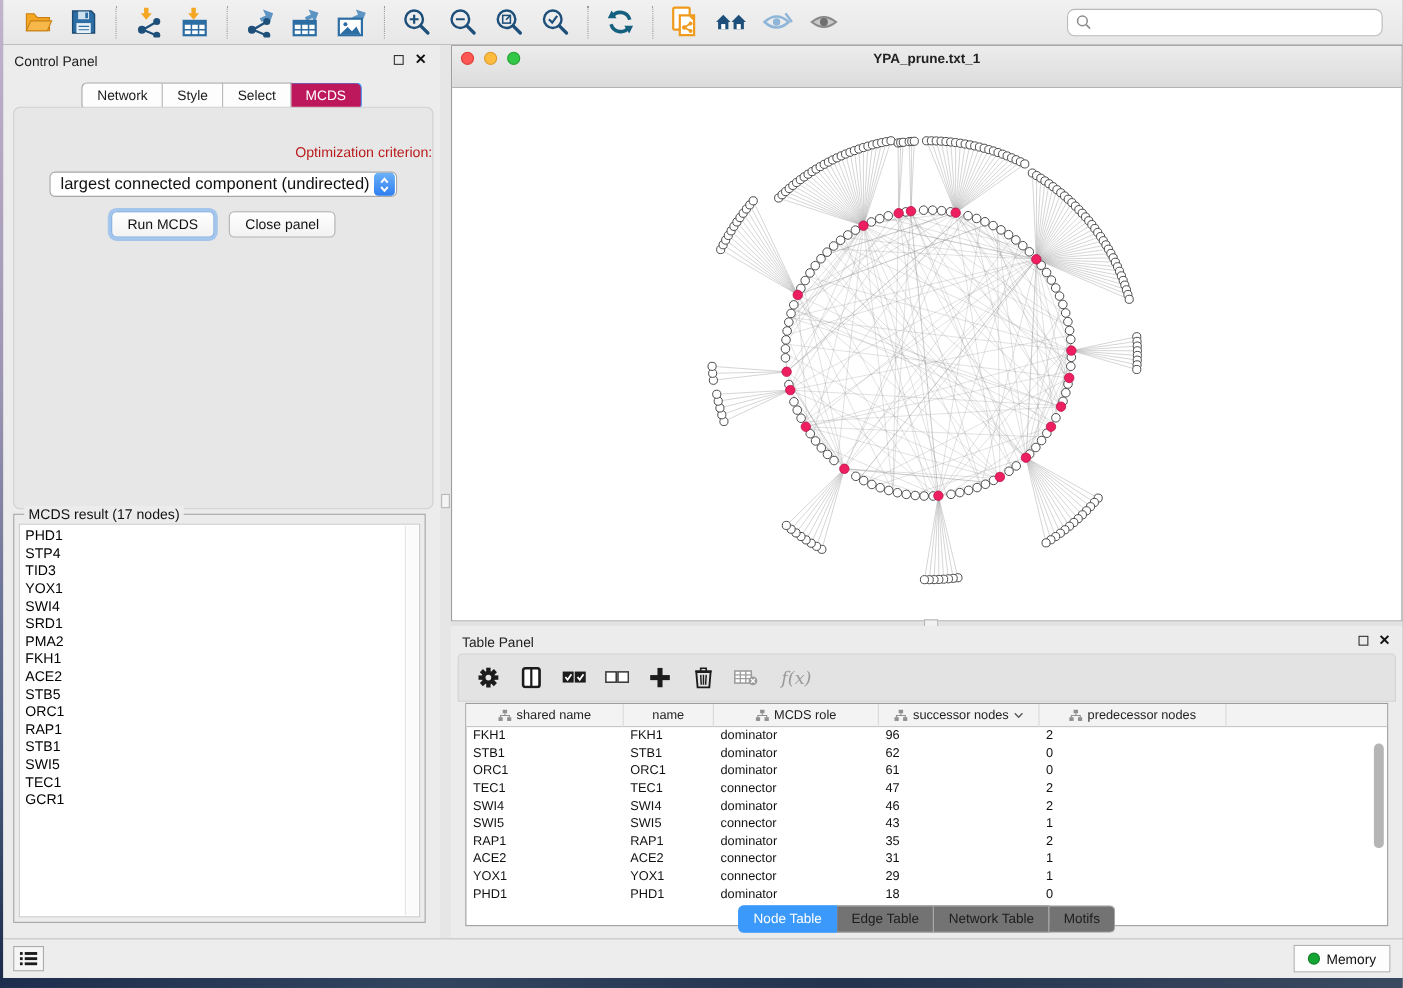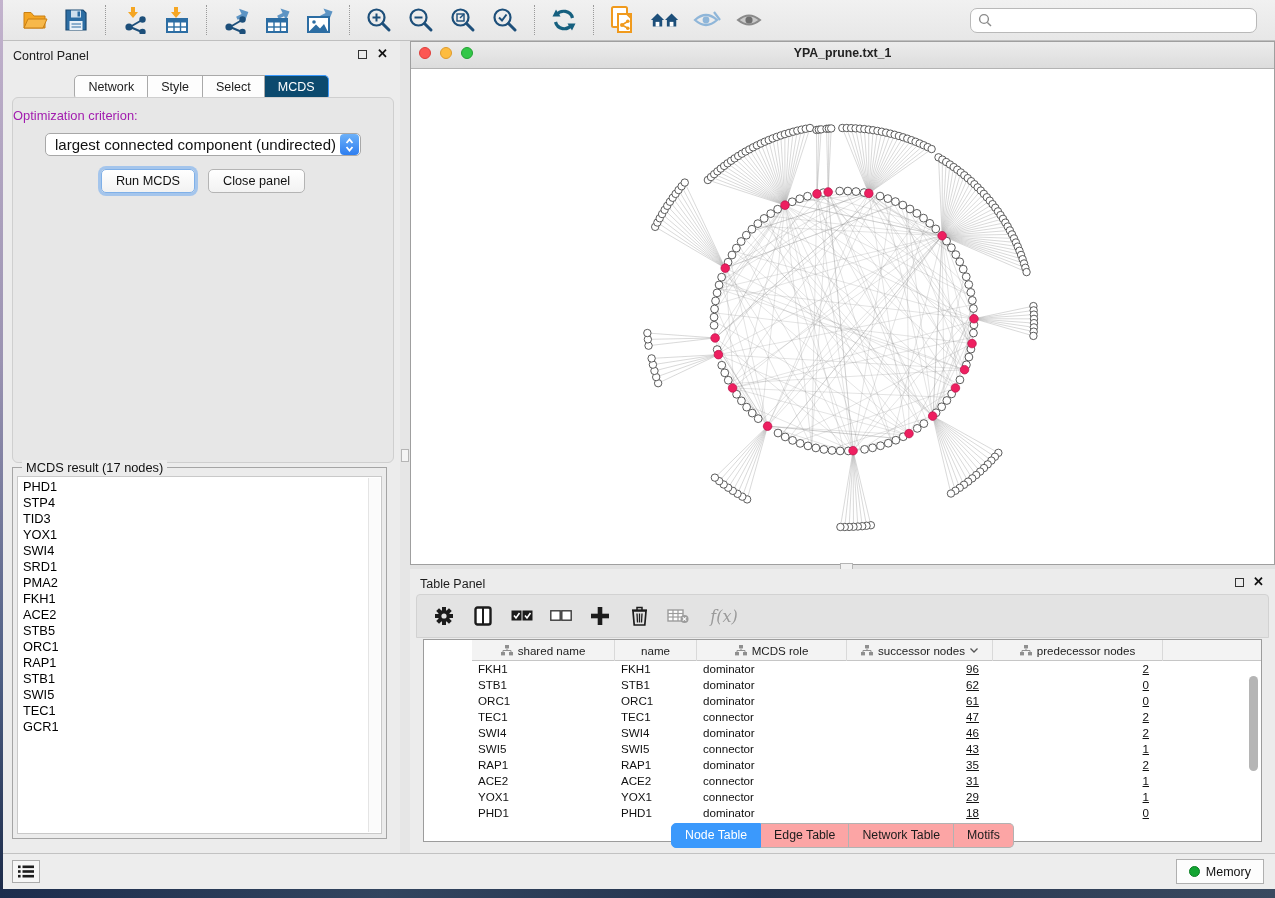--- a/index.html
+++ b/index.html
@@ -24,24 +24,24 @@
   .control-panel { position:absolute; left:0; top:41px; width:397px; bottom:36px; background:#ececec; }
   .panel-head { position:absolute; top:0; left:0; right:0; height:26px; }
   .panel-title { position:absolute; left:10px; top:8px; font-size:12.5px; color:#1c1c1c; }
   .win-float { position:absolute; top:9px; width:9px; height:9px; border:1.5px solid #333; }
   .win-close { position:absolute; top:5px; font-size:13px; font-weight:bold; color:#111; line-height:16px; }
   .cp-float { right:33px; } .cp-close { right:12px; }
   .cp-tabs { position:absolute; top:34px; left:0; right:0; display:flex; justify-content:center; }
   .cp-tab { font-size:12.5px; padding:4px 13px 5px; background:#fdfdfd; border:1px solid #a9a9a9; border-left:none; color:#1c1c1c; }
   .cp-tab:first-child { border-left:1px solid #a9a9a9; border-radius:5px 0 0 5px; }
   .cp-tab:last-child { border-radius:0 5px 5px 0; }
-  .cp-tab.sel { background:#0c4a6e; border-color:#3b99fc; color:#fff; }
+  .cp-tab.sel { background:#be185d; border-color:#3b99fc; color:#fff; }
   .cp-card { position:absolute; left:9px; right:6px; top:56px; height:366px; background:#e7e7e7;
     border:1px solid #cfcfcf; border-radius:6px; }
-  .opt-label { margin-top:10px; text-align:left; font-size:12.9px; color:#a21caf; }
+  .opt-label { margin-top:33px; text-align:right; font-size:12.9px; color:#b91c1c; }
   .dropdown { margin:10px auto 0; width:316px; height:23px; background:#fff; border:1px solid #a8a8a8; border-radius:5px;
     display:flex; align-items:center; position:relative; }
   .dropdown .val { flex:1; font-size:15px; padding-left:9px; color:#111; white-space:nowrap; }
   .dd-stepper { width:19px; height:21px; border-radius:4px; margin-right:1px;
     background:linear-gradient(#6cb1f9,#2e7ef0); display:flex; align-items:center; justify-content:center; }
   .btn-row { margin-top:13px; display:flex; justify-content:center; gap:13px; }
   .push-btn { height:24px; background:linear-gradient(#ffffff,#f2f2f2); border:1px solid #b4b4b4; border-radius:5px;
     font-size:12.7px; padding:0 14px; color:#111; font-family:inherit; }
   .push-btn.focus { box-shadow:0 0 0 3px rgba(110,170,240,.55); border-color:#7fb0e8; }
 
@@ -53,49 +53,49 @@
 
   
   .vsplit { position:absolute; left:397px; top:41px; width:10px; bottom:36px; background:#e6e6e6; }
   .vsplit .handle { position:absolute; left:1px; top:408px; width:8px; height:13px; background:#f4f4f4; border:1px solid #b5b5b5; }
   .hsplit { position:absolute; left:0; top:524px; right:0; height:4px; background:#e2e2e2; }
   .hsplit .handle { position:absolute; left:430px; top:-2px; width:13px; height:8px; background:#f1f1f1; border:1px solid #b5b5b5; }
 
   
   .right-region { position:absolute; left:407px; top:41px; right:0; bottom:36px; }
   .net-window { position:absolute; left:0; top:0; right:0; height:524px; border:1px solid #9f9f9f; background:#fff; }
-  .net-titlebar { position:absolute; left:0; top:0; right:0; height:27px;
+  .net-titlebar { position:absolute; left:0; top:0; right:0; height:38px;
     background:linear-gradient(#ececec,#dcdcdc); border-bottom:1px solid #b3b3b3; }
   .tl { position:absolute; top:5px; width:12px; height:12px; border-radius:50%; }
   .tl.red { left:8px; background:#fc5753; border:.5px solid #df3e3a; }
   .tl.yellow { left:29px; background:#fdbc40; border:.5px solid #de9b2d; }
   .tl.green { left:50px; background:#33c748; border:.5px solid #23a233; }
   .net-title { position:absolute; left:0; right:0; top:4px; text-align:center; font-size:12.3px; font-weight:600; color:#222; }
   .net-canvas { position:absolute; left:0; top:23px; }
 
   
   .table-panel { position:absolute; left:0; top:528px; right:0; bottom:0; background:#ececec; }
   .tp-float { right:31px; } .tp-close { right:11px; }
   .tp-toolbar { position:absolute; left:6px; right:6px; top:25px; height:44px; background:#e3e3e3;
     border:1px solid #d2d2d2; border-radius:4px 4px 0 0; display:flex; align-items:center; padding:0 14px; }
   .tp-btn { width:26px; height:26px; margin-right:13px; display:flex; align-items:center; justify-content:center; flex:none; }
   .fx-label { font-size:16px; font-style:italic; font-family:"DejaVu Serif",serif; color:#9a9a9a; }
-  .tbl-wrap { position:absolute; left:13px; right:13px; top:70px; height:203px; background:#fff; border:1px solid #9c9c9c;padding-left:48px; }
+  .tbl-wrap { position:absolute; left:13px; right:13px; top:70px; height:203px; background:#fff; border:1px solid #9c9c9c; }
   .tbl-grid { display:grid; grid-template-columns:143px 82px 150px 146px 170px 1fr; }
   .tbl-header { background:#f3f3f3; border-bottom:1px solid #c6c6c6; height:21px; }
   .th-cell { display:flex; align-items:center; justify-content:center; gap:5px; font-size:11.6px; color:#222;
     border-right:1px solid #d9d9d9; height:21px; overflow:hidden; }
   .th-cell.empty { border-right:none; }
   .tbl-row { height:16px; }
   .td { font-size:11.6px; color:#111; line-height:16px; padding:0 6px; white-space:nowrap; overflow:hidden; }
-  .td.num { text-align:right; padding-right:14px;text-decoration:underline; }
+  .td.num { padding-right:14px; }
   .tbl-vscroll { position:absolute; top:24px; right:3px; width:9px; height:170px; }
   .tbl-thumb { position:absolute; top:12px; width:9px; height:95px; background:#b5b5b5; border-radius:5px; }
   .tp-tabs { position:absolute; left:0; right:0; bottom:5px; display:flex; justify-content:center; }
-  .tp-tab { font-size:12.3px; padding:4px 13px 5px; background:#fca5a5; border:1px solid #b2b2b2; border-left:none; color:#1c1c1c; }
+  .tp-tab { font-size:12.3px; padding:4px 13px 5px; background:#737373; border:1px solid #b2b2b2; border-left:none; color:#1c1c1c; }
   .tp-tab:first-child { border-left:1px solid #b2b2b2; border-radius:5px 0 0 5px; }
   .tp-tab:last-child { border-radius:0 5px 5px 0; }
   .tp-tab.sel { background:#3b99fc; border-color:#3b99fc; color:#fff; }
 
   
   .status-bar { position:absolute; left:0; right:0; bottom:0; height:36px; background:#ededed; border-top:1px solid #c2c2c2; }
   .list-btn { position:absolute; left:9px; top:6px; width:28px; height:23px; background:#f6f6f6; border:1px solid #ababab;
     display:flex; align-items:center; justify-content:center; }
   .memory-btn { position:absolute; right:11px; top:5px; height:25px; background:#fdfdfd; border:1px solid #b0b0b0;
     display:flex; align-items:center; gap:6px; padding:0 12px; font-size:12.5px; color:#111; }

